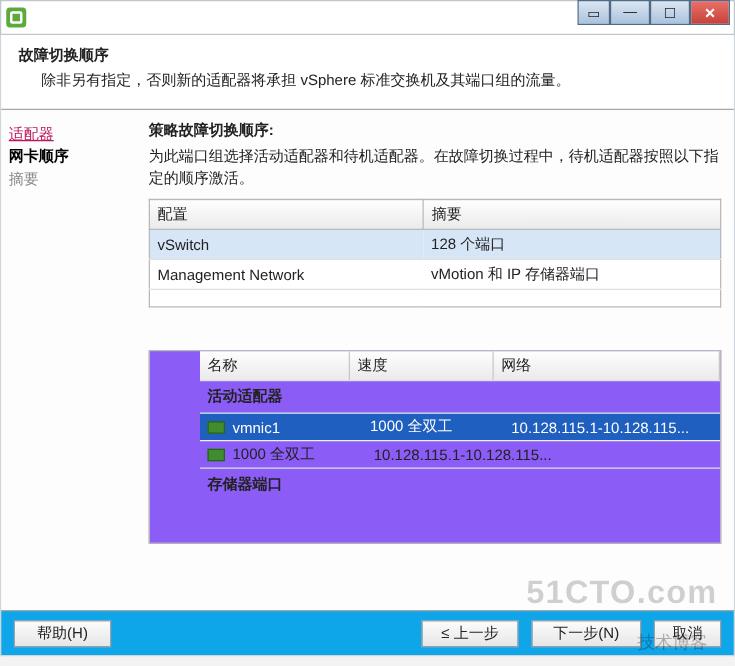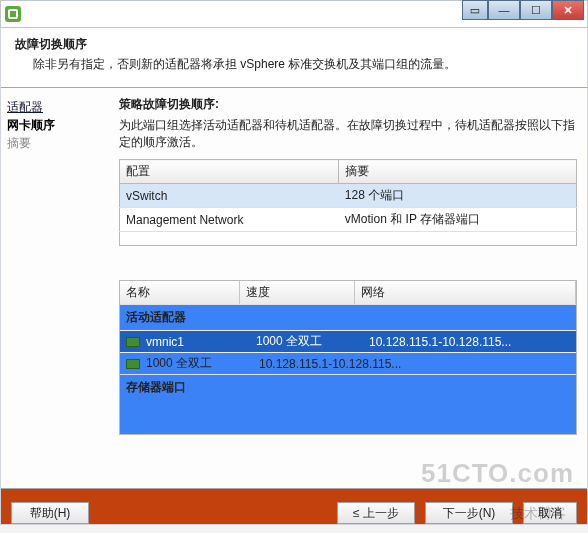--- a/index.html
+++ b/index.html
@@ -15,45 +15,45 @@
   .wincontrols .close{background:linear-gradient(#ea7168,#c6413a);color:#fff;font-weight:bold;}
   .wincontrols .help{width:26px;}
 
   .chrome{border:1px solid #cfd5da;border-top:none;}
   .header-box{border-bottom:1px solid #a6a6a6;padding:8px 14px 14px 14px;background:#fff;}
   .header-title{font-weight:bold;margin-bottom:3px;}
   .header-sub{margin-left:18px;}
 
   .body-area{display:flex;background:#fdfdfd;height:400px;}
   .sidebar{width:110px;padding:10px 6px;border-right:none;}
-  .sidebar a{display:block;color:#0f172a;text-decoration:underline;line-height:18px;}
+  .sidebar a{display:block;color:#be185d;text-decoration:underline;line-height:18px;}
   .sidebar .bold{font-weight:bold;text-decoration:none;color:#000;}
   .sidebar .dis{color:#888;text-decoration:none;}
 
   .main{flex:1;padding:8px 10px 8px 8px;position:relative;}
   .section-title{font-weight:bold;}
   .section-desc{margin:4px 0 8px 0;line-height:17px;}
 
   table.grid{width:100%;border-collapse:collapse;border:1px solid #b9b9b9;background:#fff;}
   table.grid th{background:linear-gradient(#fefefe,#eaeaea);border:1px solid #b9b9b9;text-align:left;padding:3px 6px;font-weight:normal;}
   table.grid td{border-top:1px solid #e0e0e0;padding:3px 6px;}
   table.grid tr.sel td{background:#d7e6f7;}
 
-  .lower-panel{border:1px solid #b9b9b9;background:#3b82f6;margin-top:34px;}
+  .lower-panel{border:1px solid #b9b9b9;background:#8b5cf6;margin-top:34px;padding-left:40px;}
   .lower-head{display:flex;background:linear-gradient(#fefefe,#eaeaea);}
   .lower-head div{padding:3px 6px;border-right:1px solid #c7c7c7;}
   .col-name{width:120px;} .col-speed{width:115px;} .col-net{flex:1;}
   .group{padding:4px 6px;font-weight:bold;border-top:1px solid #e0e0e0;}
   .nic-row{display:flex;align-items:center;padding:2px 6px;border-top:1px solid #f0f0f0;}
   .nic-row.sel{background:#1f5fbf;color:#fff;}
   .nic-ico{width:14px;height:10px;background:#3f8d2e;border:1px solid #2a5f1e;margin-right:6px;display:inline-block;}
   .nic-row .c-name{width:110px;} .nic-row .c-speed{width:113px;} .nic-row .c-net{flex:1;}
   .btn{height:22px;border:1px solid #9aa1a9;background:linear-gradient(#fcfcfc,#e6e6e6);display:flex;align-items:center;justify-content:center;cursor:default;}
 
-  .footer{height:36px;border-top:1px solid #a6a6a6;background:#c2410c;display:flex;align-items:flex-end;padding:0 10px;gap:10px;}
+  .footer{height:36px;border-top:1px solid #a6a6a6;background:#0ea5e9;display:flex;align-items:center;padding:0 10px;gap:10px;}
   .footer .spacer{flex:1;}
   .footer .btn{width:78px;}
 
   .watermark1{position:absolute;right:14px;bottom:44px;font-size:26px;color:rgba(0,0,0,0.18);font-weight:bold;letter-spacing:1px;font-family:Arial;text-shadow:1px 1px 0 rgba(255,255,255,0.25);}
   .watermark2{position:absolute;right:22px;bottom:10px;font-size:14px;color:rgba(0,0,0,0.28);}
   .questionmark{position:absolute;right:8px;top:3px;font-family:Arial;color:#666;font-size:13px;}
 </style>
 </head>
 <body>
 

